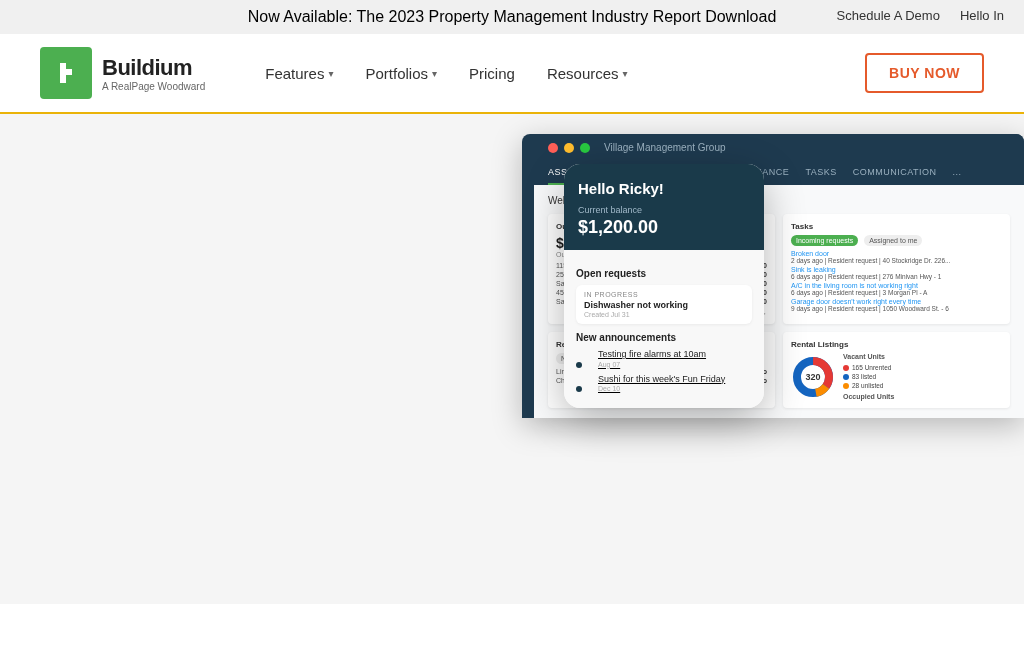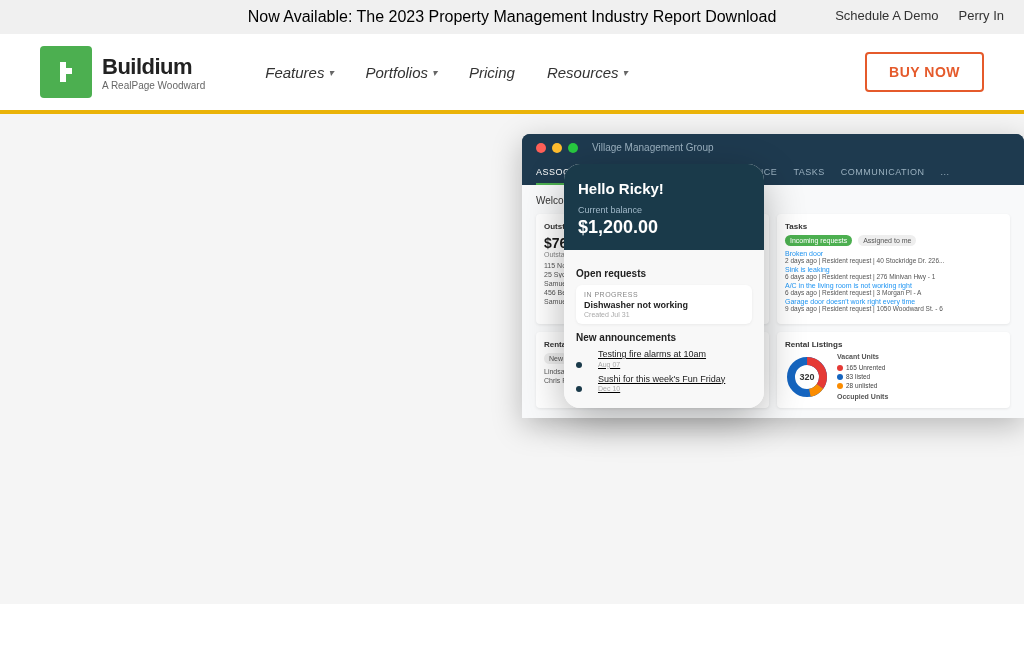--- a/index.html
+++ b/index.html
@@ -24,21 +24,21 @@
       align-items: center;
       justify-content: center;
     }
 
     
     .navbar {
       display: flex;
       align-items: center;
       padding: 12px 40px;
       background: #fff;
-      border-bottom: 4px solid #eab308;
+      border-bottom: 2px solid #eab308;
       height: 80px;
     }
     .logo-area {
       display: flex;
       align-items: center;
       margin-right: 60px;
     }
     .logo-icon {
       width: 52px;
       height: 52px;
@@ -64,21 +64,20 @@
     }
     .logo-sub {
       font-size: 10px;
       color: #666;
     }
     .nav-links {
       display: flex;
       align-items: center;
       gap: 32px;
       flex: 1;
-      font-style: italic;
     }
     .nav-item {
       font-size: 15px;
       color: #333;
       cursor: pointer;
       display: flex;
       align-items: center;
       gap: 4px;
       font-weight: 500;
     }
@@ -174,20 +173,21 @@
     
     .dashboard-mockup {
       position: absolute;
       right: 0;
       top: 20px;
       width: 502px;
       background: #1e3a4f;
       border-radius: 8px 8px 0 0;
       overflow: hidden;
       box-shadow: 0 8px 30px rgba(0,0,0,0.25);
+      padding-left: 12px;
     }
     .dashboard-top-bar {
       background: #1e3a4f;
       padding: 8px 14px;
       display: flex;
       gap: 6px;
       align-items: center;
     }
     .dot { width: 10px; height: 10px; border-radius: 50%; }
     .dot-r { background: #ff5f57; }
@@ -427,21 +427,21 @@
   </style>
 </head>
 <body>
 
 <div class="banner-wrap">
   <span>Now Available: The 2023 Property Management Industry Report</span>
   &nbsp;
   <a>Download</a>
   <div class="top-banner-right">
     <span>Schedule A Demo</span>
-    <span>Perry In</span>
+    <span>Hello In</span>
   </div>
 </div>
 
 <nav class="navbar">
   <div class="logo-area">
     <div class="logo-icon">
       <svg width="28" height="28" viewBox="0 0 28 28">
         <path d="M8 4 L8 24 L14 24 L14 16 L20 16 L20 10 L14 10 L14 4 Z" fill="white"></path>
         <rect x="14" y="10" width="6" height="6" rx="3" fill="white" opacity="0.7"></rect>
       </svg>

